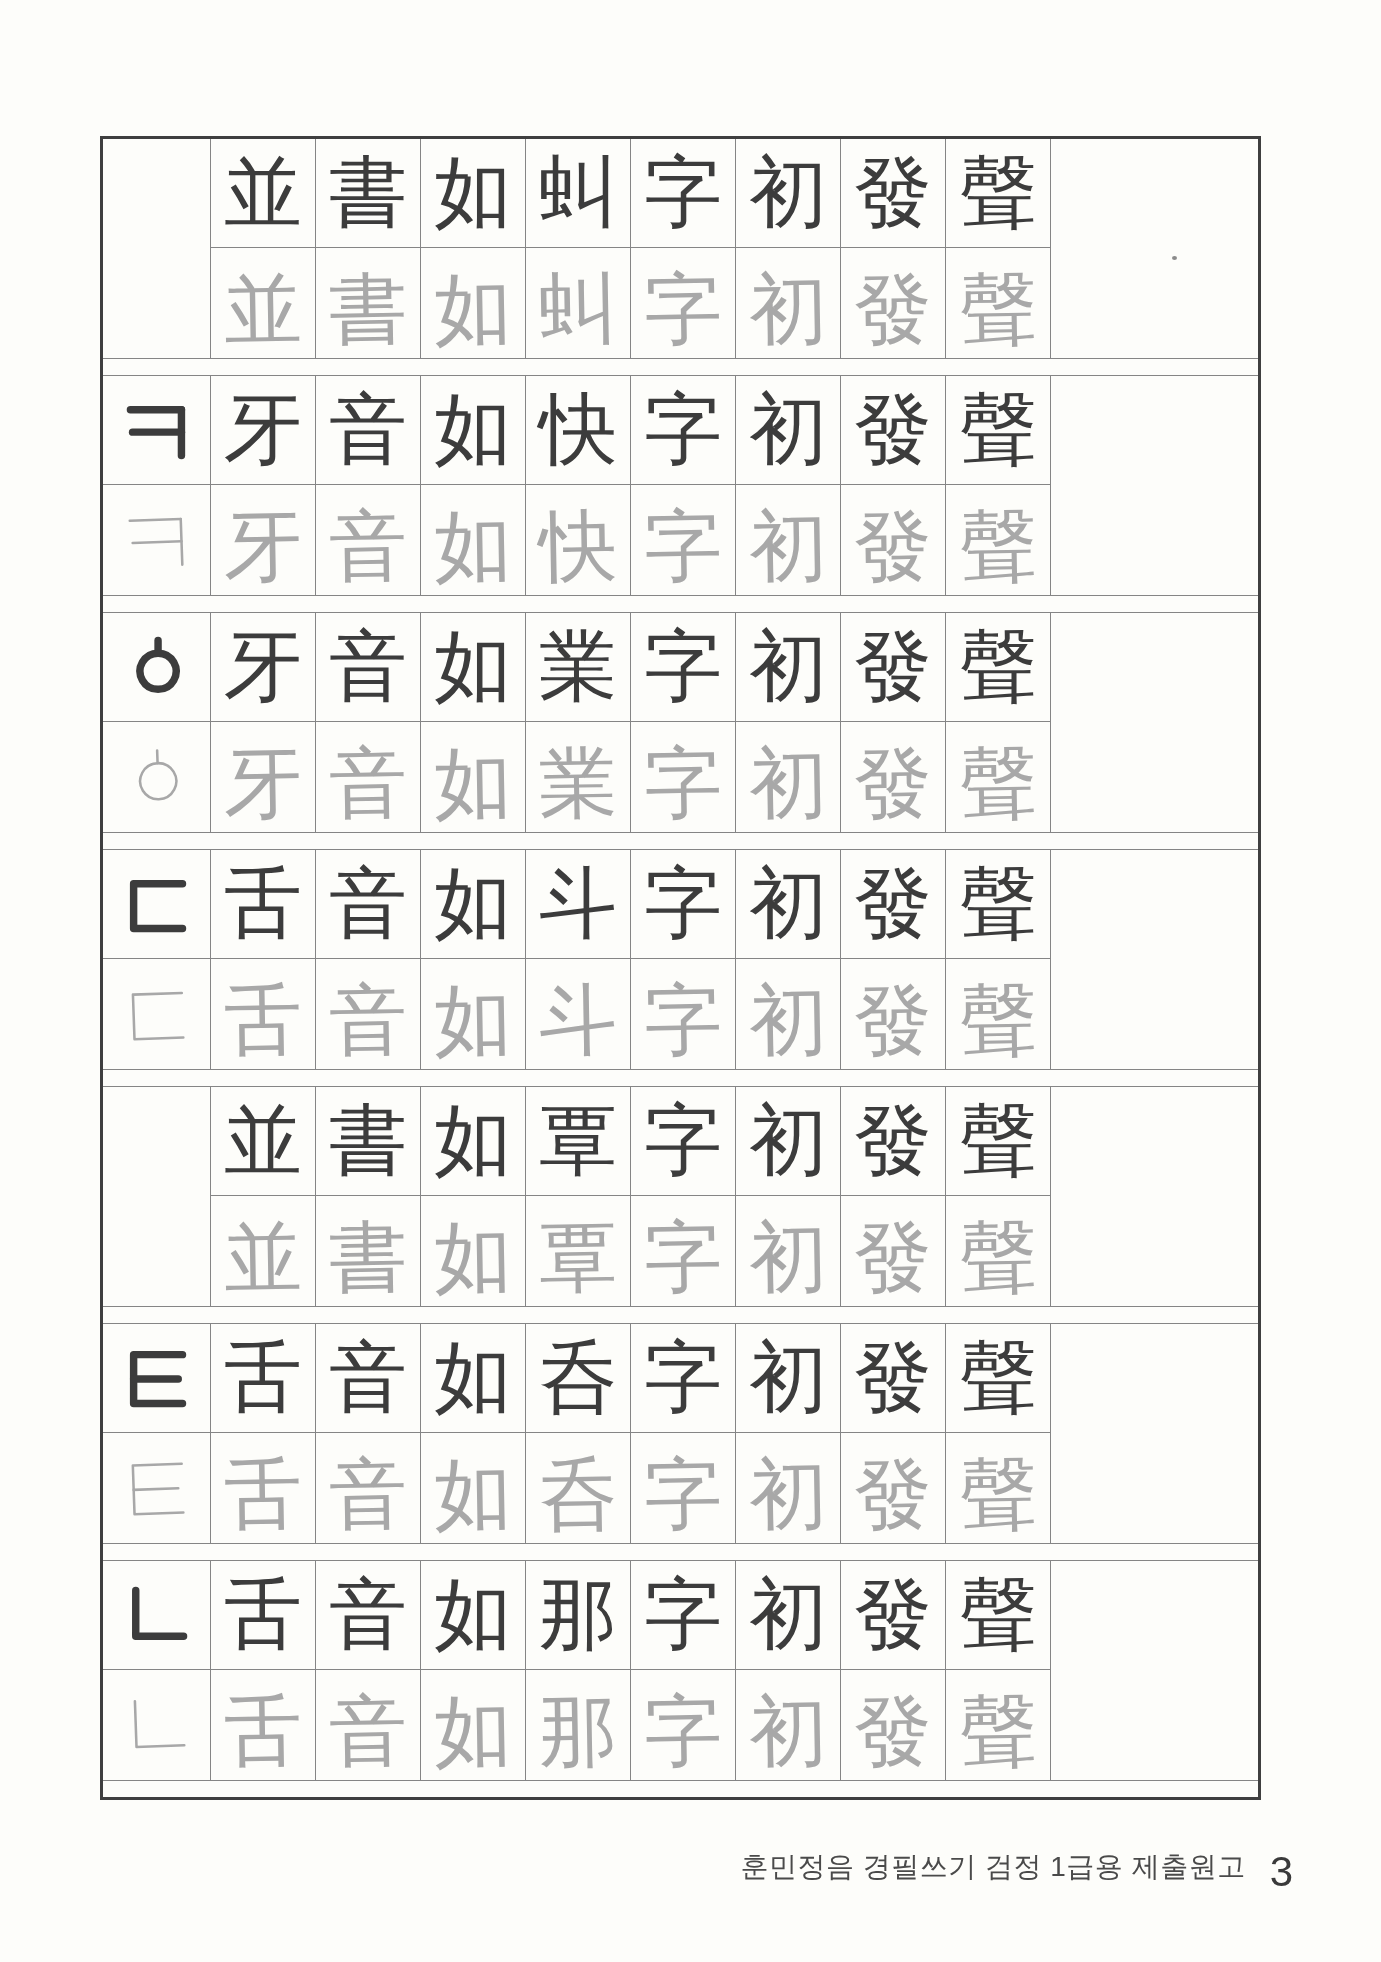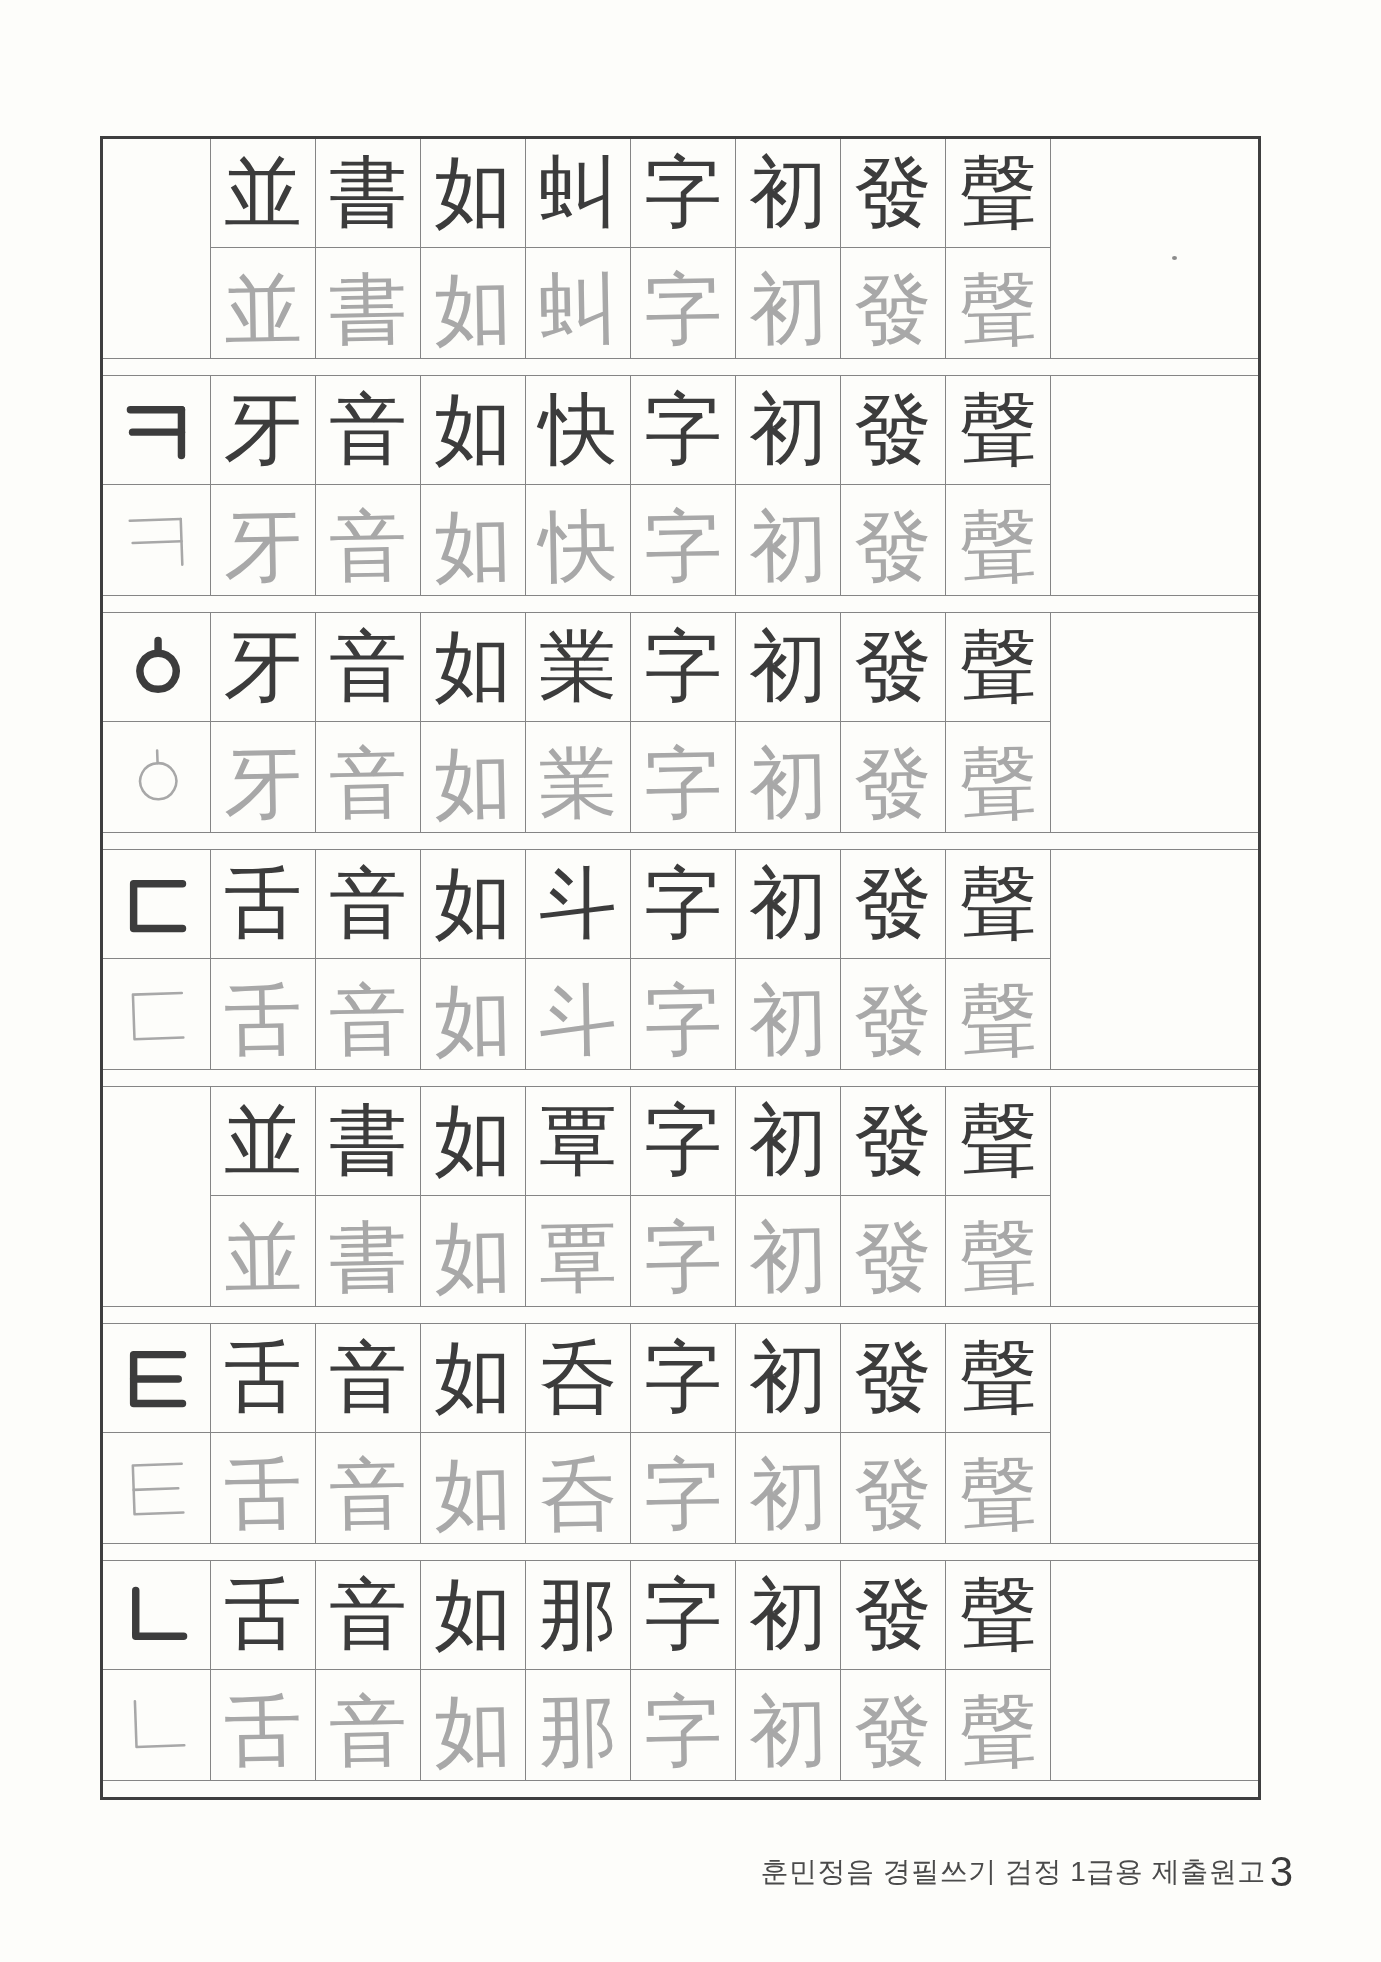--- a/index.html
+++ b/index.html
@@ -43,21 +43,21 @@
     height:18px;box-sizing:border-box;
     border-top:1px solid var(--line,#858585);
     border-bottom:1px solid var(--line,#858585);
   }
   .bottom-strip{
     height:17px;box-sizing:border-box;
     border-top:1px solid var(--line,#858585);
   }
   .footer{
     position:absolute;top:1848px;right:88px;
-    display:flex;align-items:center;gap:4px;
+    display:flex;align-items:flex-start;gap:24px;
     color:#4a4a4a;
   }
   .footer .caption{font-size:28px;letter-spacing:0.5px;}
   .footer .pagenum{font-size:42px;color:#3a3a3a;}
   .speck{
     position:absolute;left:1172px;top:256px;width:5px;height:4px;
     background:#777;border-radius:50%;opacity:.85;
   }
 </style>
 </head>

